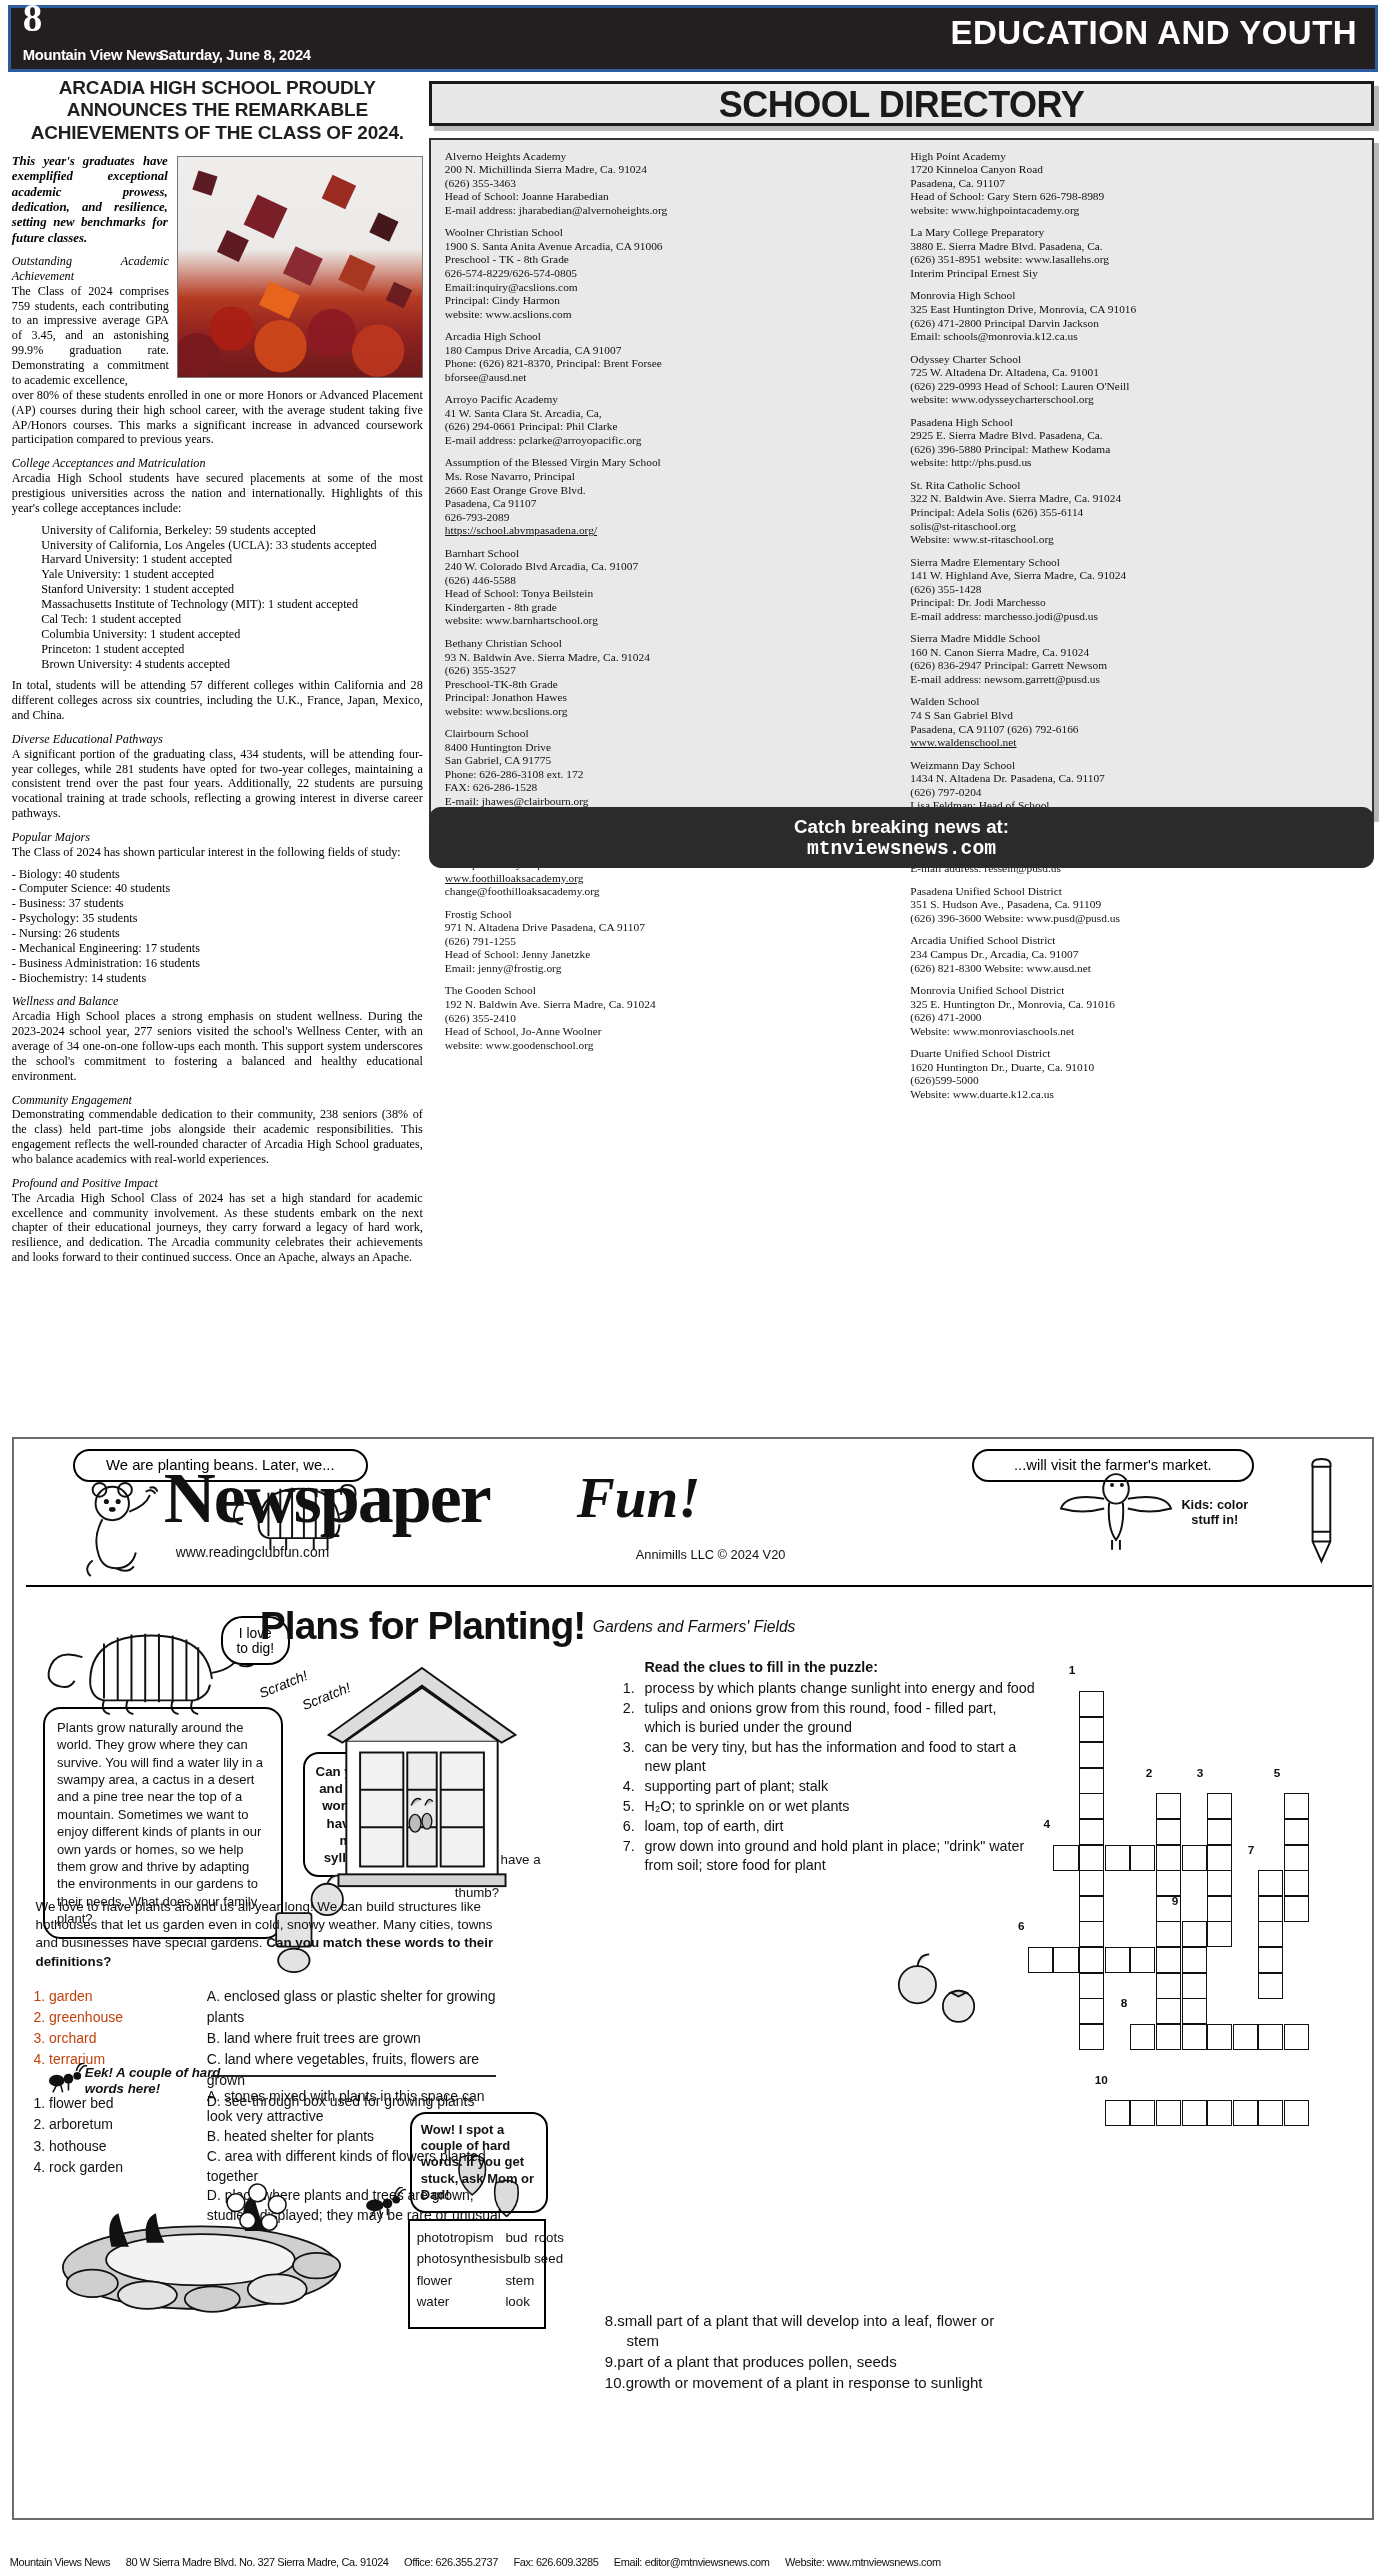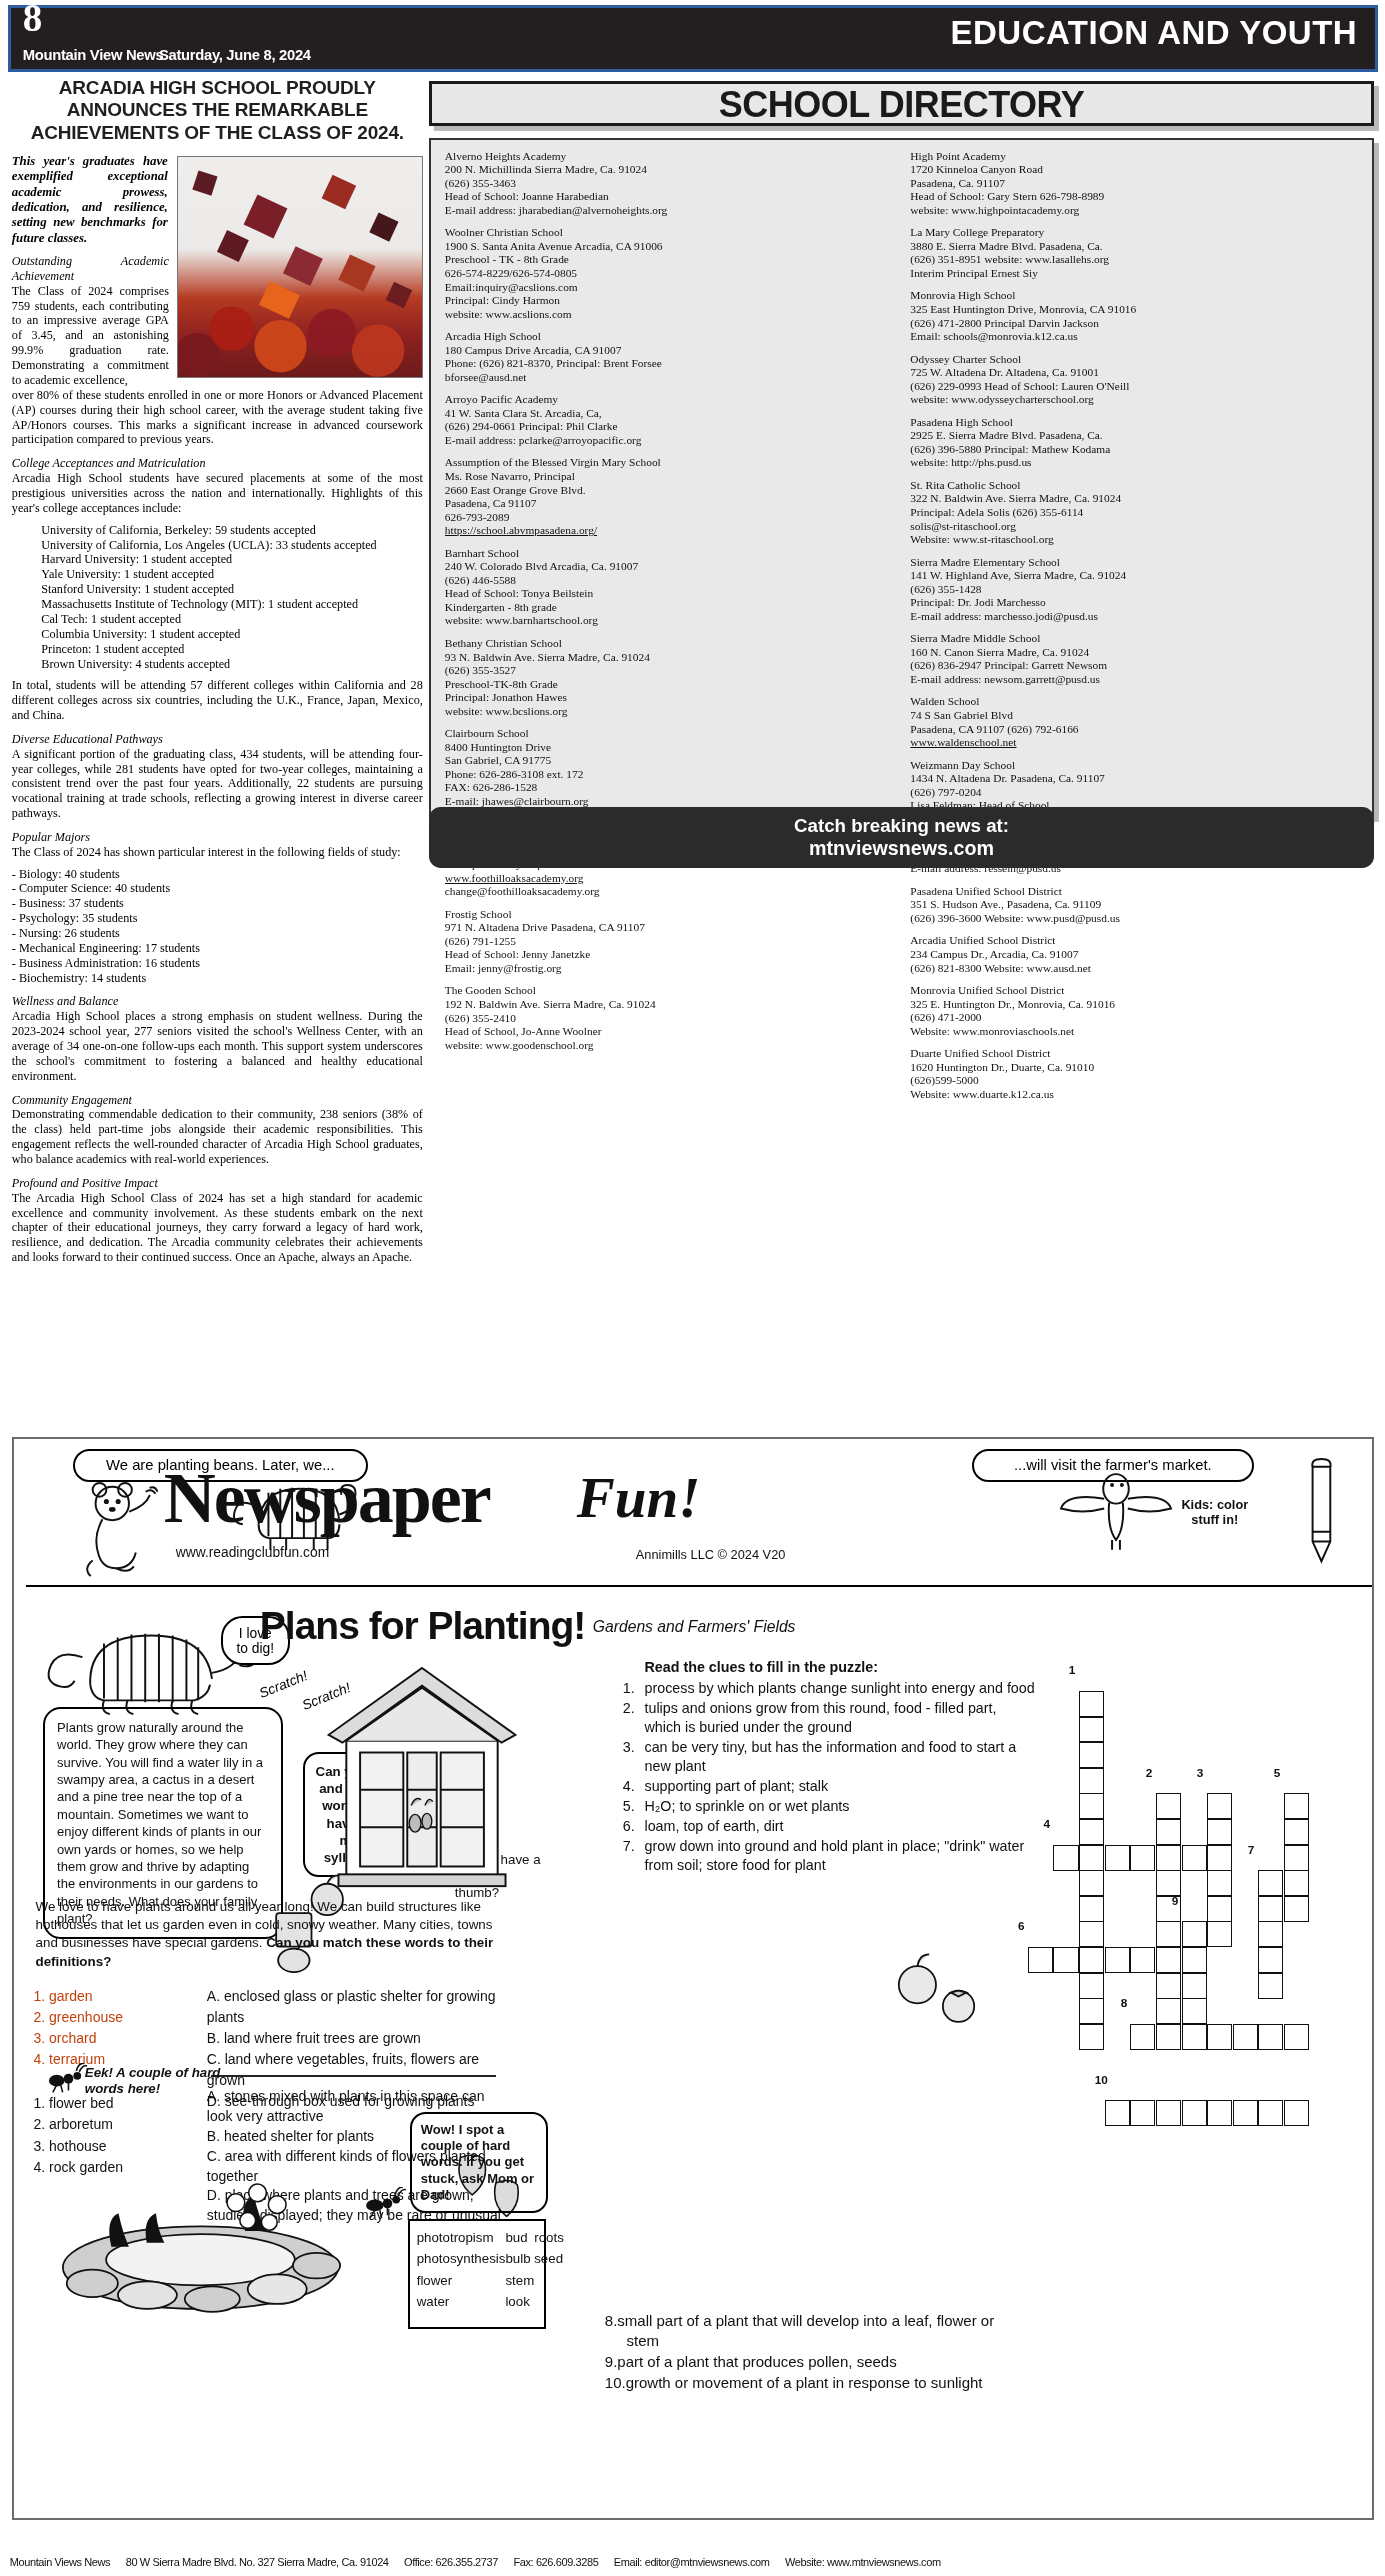--- a/index.html
+++ b/index.html
@@ -91,21 +91,21 @@
   .dir-entry div { white-space: nowrap; overflow: hidden; }
   .ul { text-decoration: underline; }
 
   
   .breaking {
     position: absolute; left: 429px; top: 807px; width: 945px; height: 61px;
     background: #2b2b2b; border-radius: 11.8px; color: #fff;
     display: flex; flex-direction: column; align-items: center; justify-content: center;
   }
   .breaking .b1 { font-family: "Liberation Sans", sans-serif; font-weight: bold; font-size: 18.7px; }
-  .breaking .b2 { font-family: Liberation Sans, sans-serif; font-weight: bold; font-size: 19.7px; }
+  .breaking .b2 { font-family: Liberation Mono, monospace; font-weight: bold; font-size: 19.7px; }
 
   
   .fun {
     position: absolute; left: 11.8px; top: 1437px; width: 1362px; height: 1083px;
     border: 2px solid #6b6b6b; background: #fff; overflow: hidden; padding-left: 12px;
   }
   .fun-top { position: relative; height: 148px; border-bottom: 2px solid #000; }
   .bubble {
     position: absolute; border: 2px solid #000; border-radius: 21.7px;
     background: #fff; font-family: "Liberation Sans", sans-serif;

